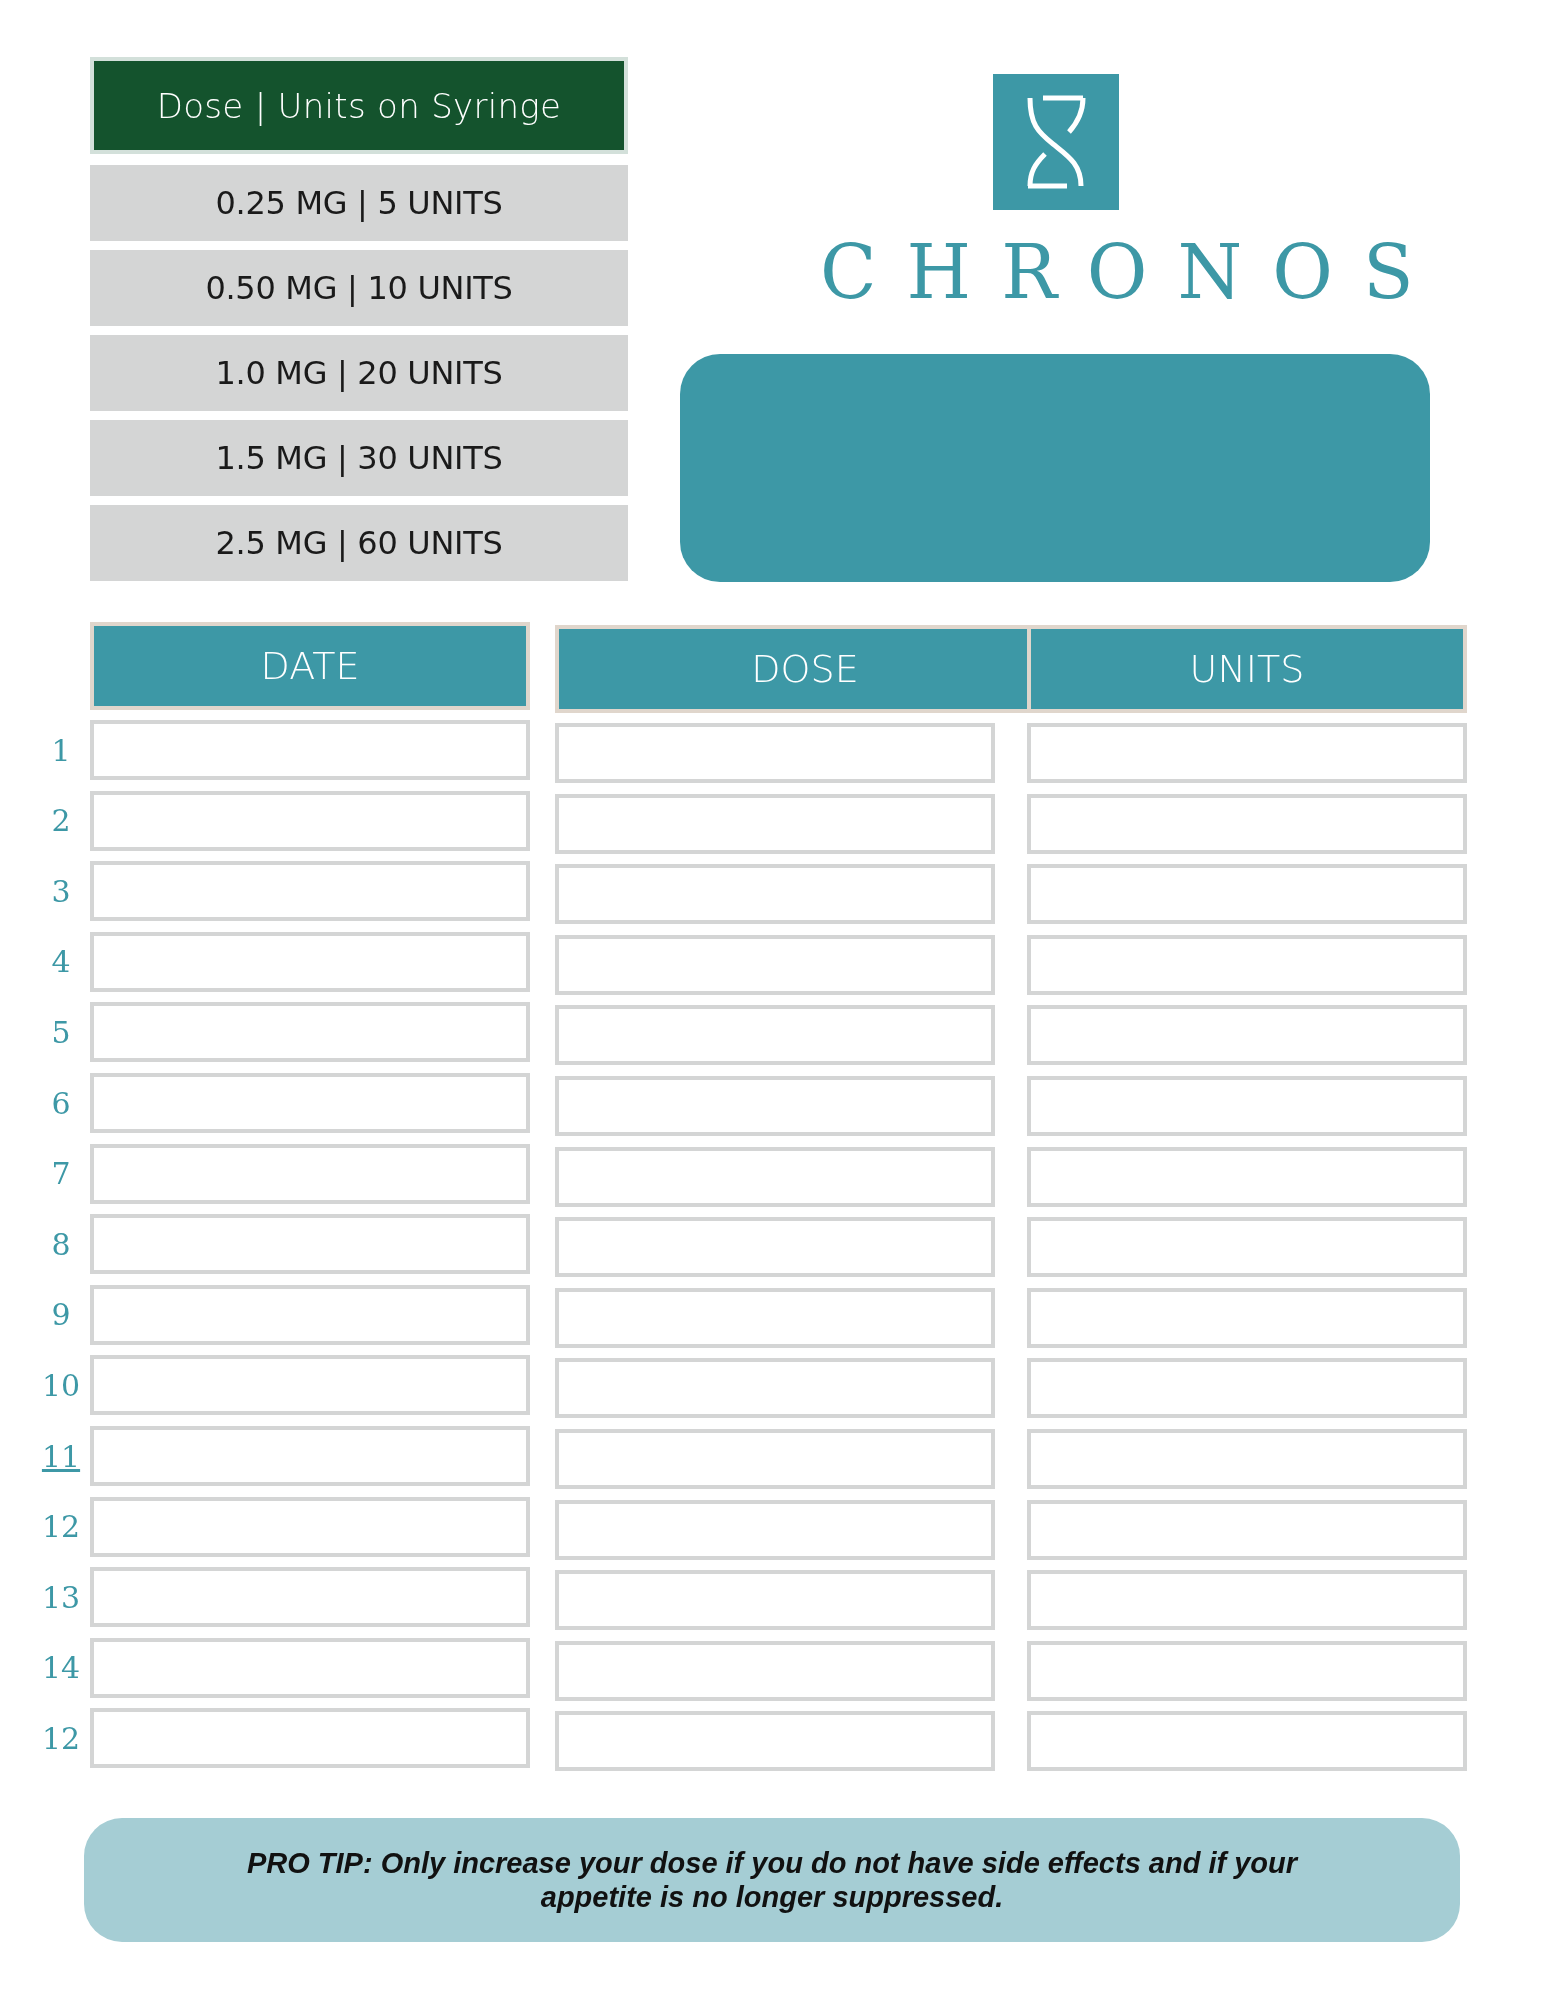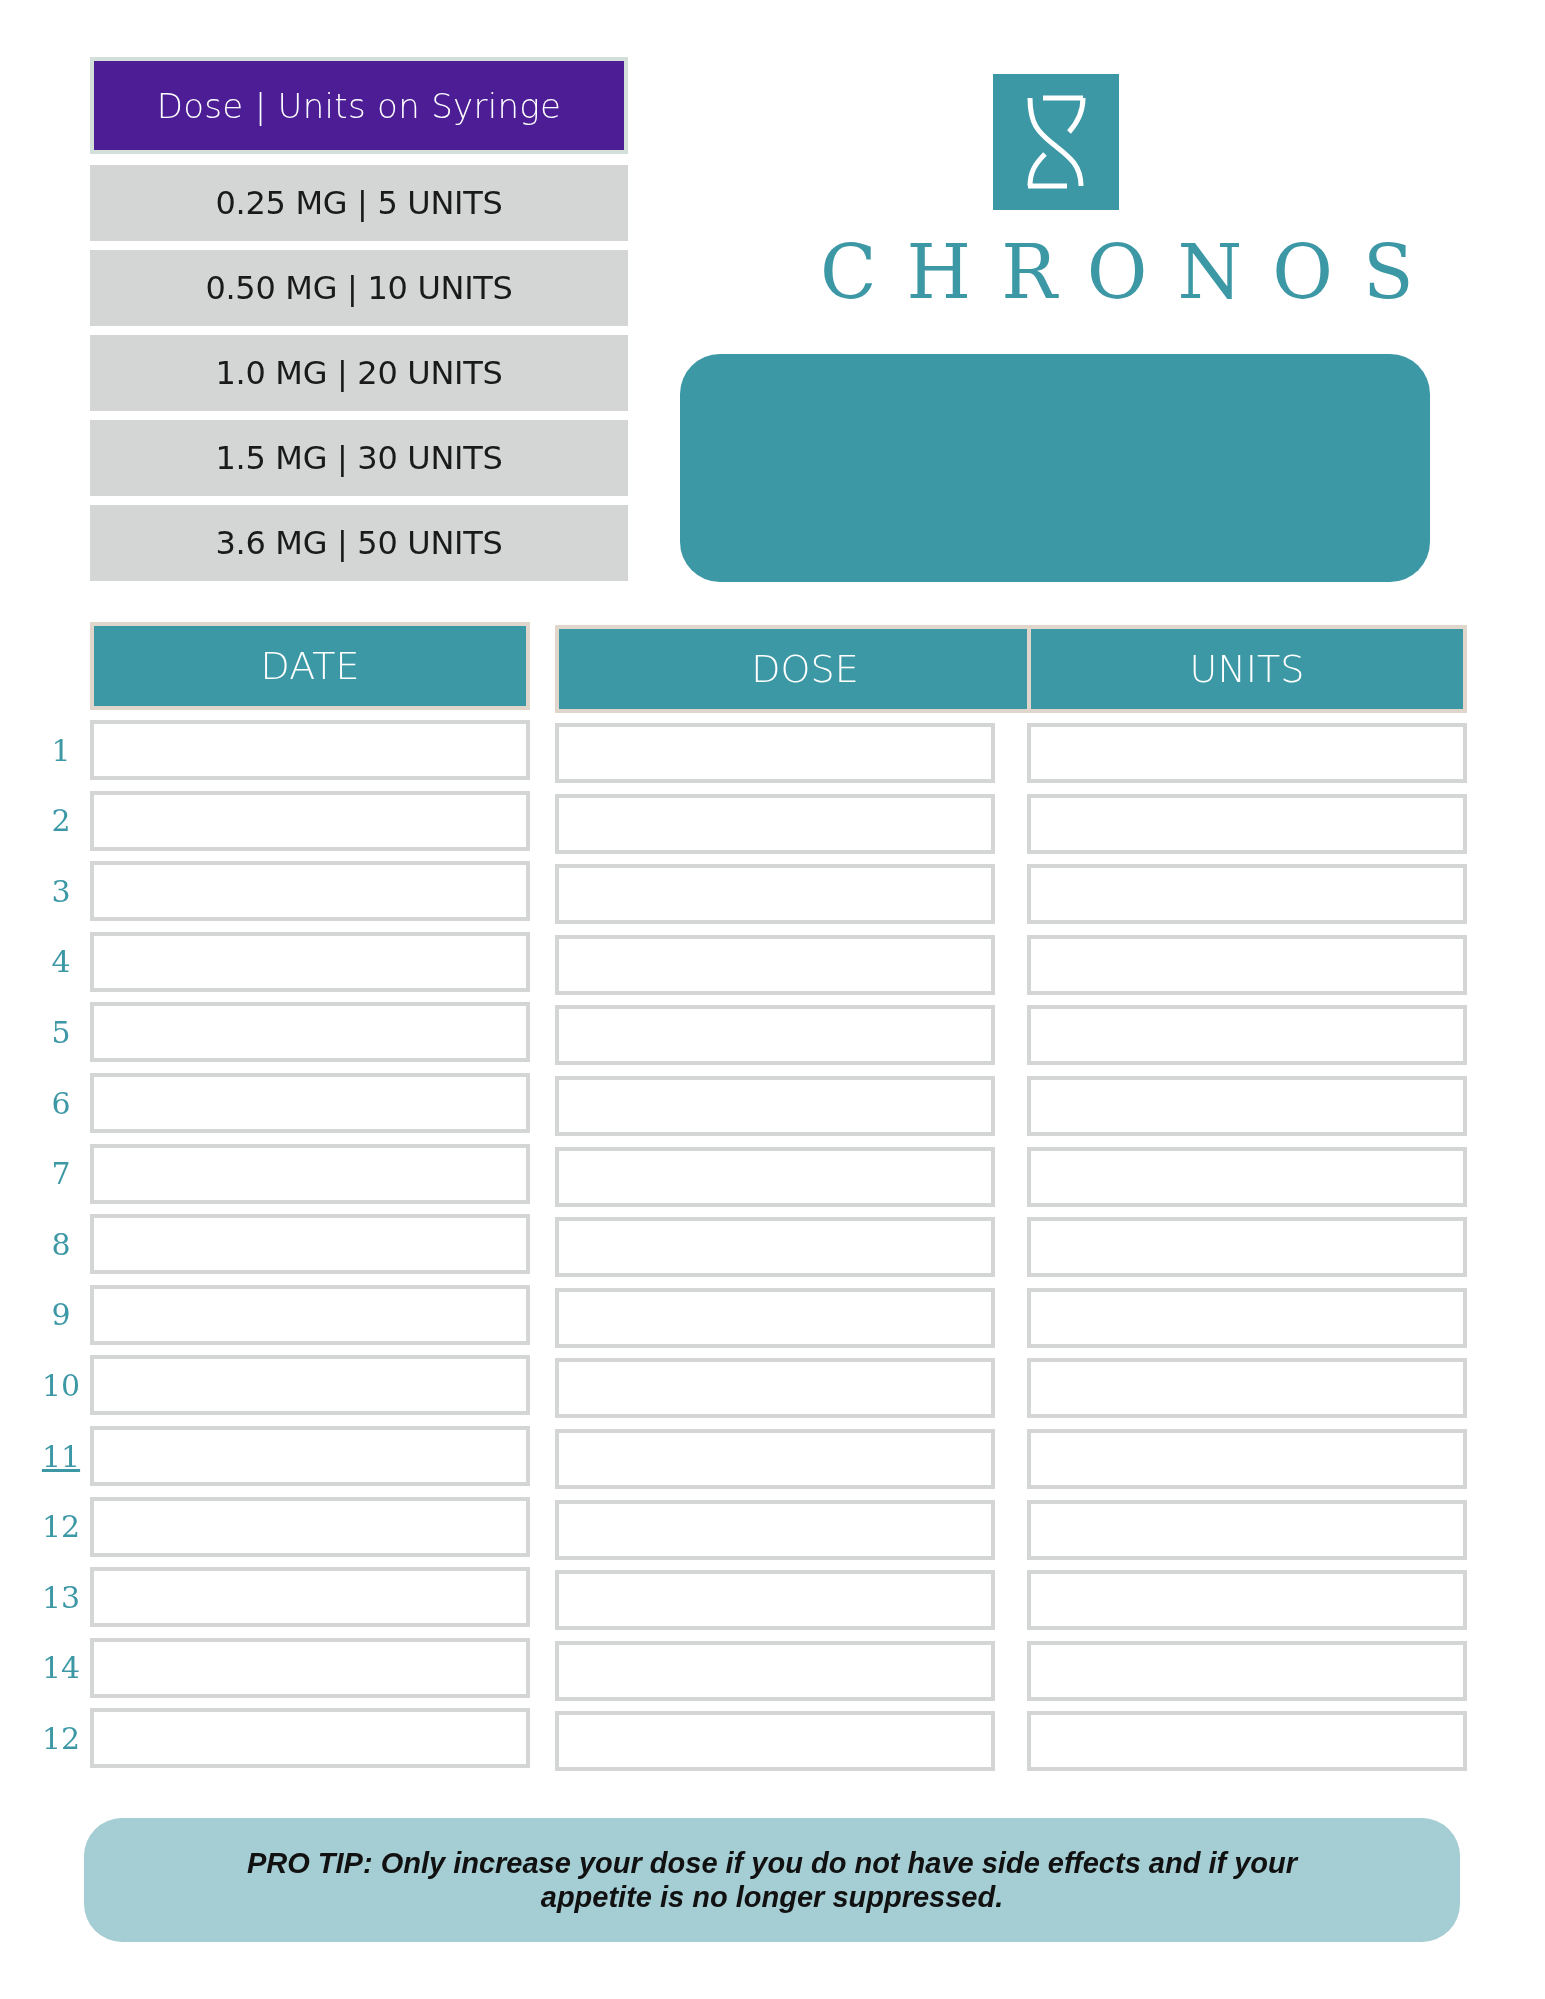--- a/index.html
+++ b/index.html
@@ -2,21 +2,21 @@
 <html><head>
 <meta charset="utf-8">
 <style>
   * { box-sizing: border-box; margin: 0; padding: 0; }
   html, body { width: 1545px; height: 1999px; background: #ffffff; overflow: hidden; }
   body { position: relative; font-family: "Liberation Sans", sans-serif; }
 
   
   .dose-header {
     position: absolute; left: 90px; top: 57px; width: 538px; height: 97px;
-    background: #4c1d95; border: 4px solid #d3e0da;
+    background: #14532d; border: 4px solid #d3e0da;
     color: #ffffff; font-family: "DejaVu Sans", sans-serif; font-weight: 300;
     font-size: 34px; display: flex; align-items: center; justify-content: center;
     letter-spacing: 0.3px;
   }
   .dose-row {
     position: absolute; left: 90px; width: 538px; height: 76px;
     background: #d4d5d5; color: #1a1a1a;
     font-family: "DejaVu Sans", sans-serif; font-size: 32px;
     display: flex; align-items: center; justify-content: center;
     letter-spacing: -0.3px;
@@ -76,21 +76,21 @@
   .pro-tip-inner { width: 1060px; }
 </style>
 </head>
 <body>
 
 <div class="dose-header">Dose | Units on Syringe</div>
 <div class="dose-row" style="top:165px">0.25 MG | 5 UNITS</div>
 <div class="dose-row" style="top:250px">0.50 MG | 10 UNITS</div>
 <div class="dose-row" style="top:335px">1.0 MG | 20 UNITS</div>
 <div class="dose-row" style="top:420px">1.5 MG | 30 UNITS</div>
-<div class="dose-row" style="top:505px">3.6 MG | 50 UNITS</div>
+<div class="dose-row" style="top:505px">2.5 MG | 60 UNITS</div>
 
 <div class="logo-square">
   <svg viewBox="0 0 126 136">
     <g fill="none" stroke="#ffffff" stroke-width="5" stroke-linecap="butt">
 
       <line x1="50" y1="24" x2="90" y2="24"></line>
 
       <line x1="35" y1="112" x2="74" y2="112"></line>
 
       <path d="M37 24 C 37 50, 45 58, 60 70 C 75 82, 88 90, 88 112"></path>

